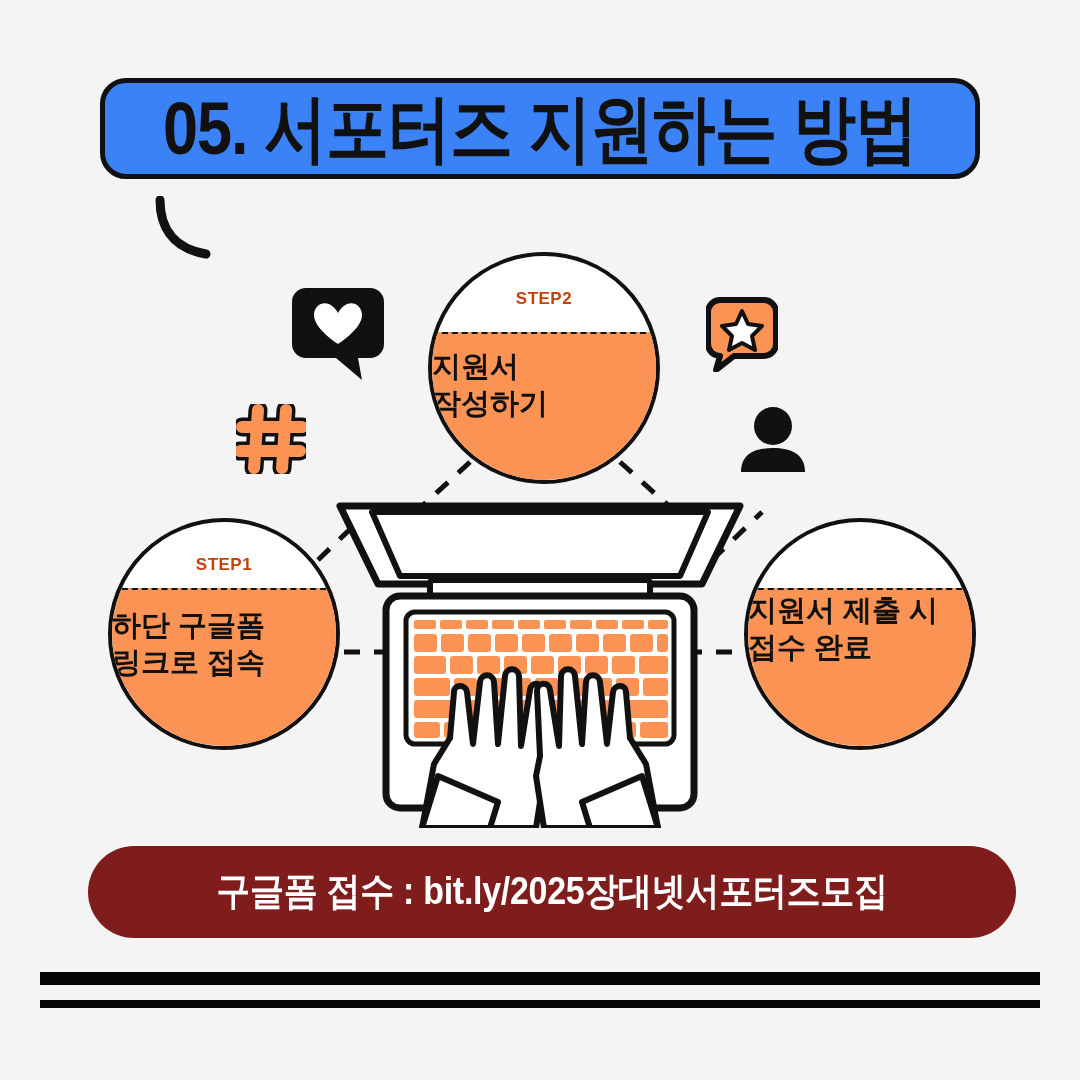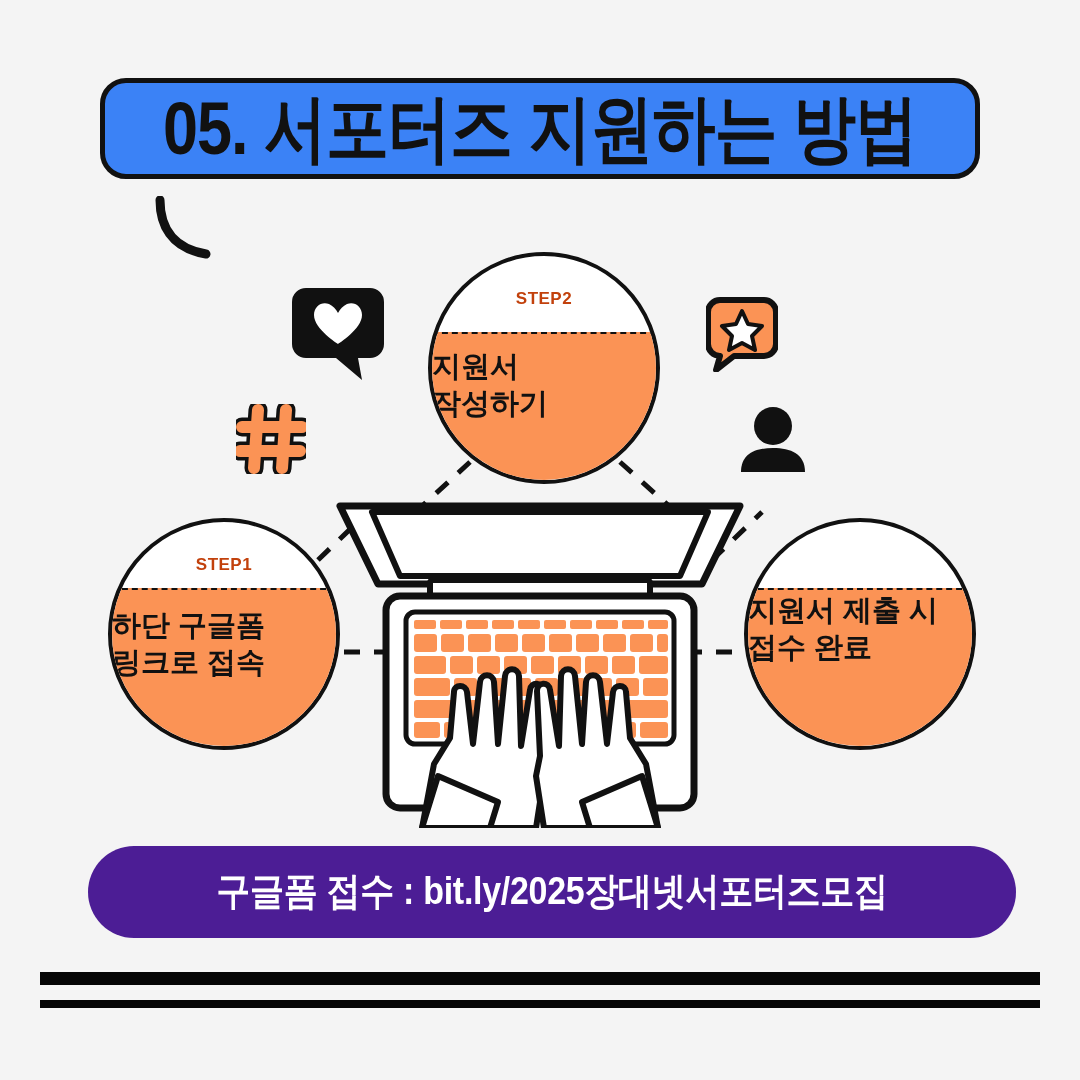--- a/index.html
+++ b/index.html
@@ -79,21 +79,21 @@
   #person-icon{left:738px;top:406px;width:70px;height:66px;}
 
   
   #laptop{position:absolute;left:330px;top:476px;width:420px;height:352px;z-index:3;}
   
   #connectors{position:absolute;left:0;top:0;width:1080px;height:1080px;z-index:2;}
 
   
   .link-pill{
     position:absolute;left:88px;top:846px;width:928px;height:92px;
-    background:#4c1d95;border-radius:46px;
+    background:#7f1d1d;border-radius:46px;
     display:flex;align-items:center;justify-content:center;
     box-sizing:border-box;z-index:5;
   }
   .link-text{
     color:#ffffff;font-size:34px;font-weight:700;letter-spacing:-.3px;
     white-space:nowrap;transform:scaleY(1.12);
   }
 
   
   .rule{position:absolute;background:#050505;z-index:5;}

